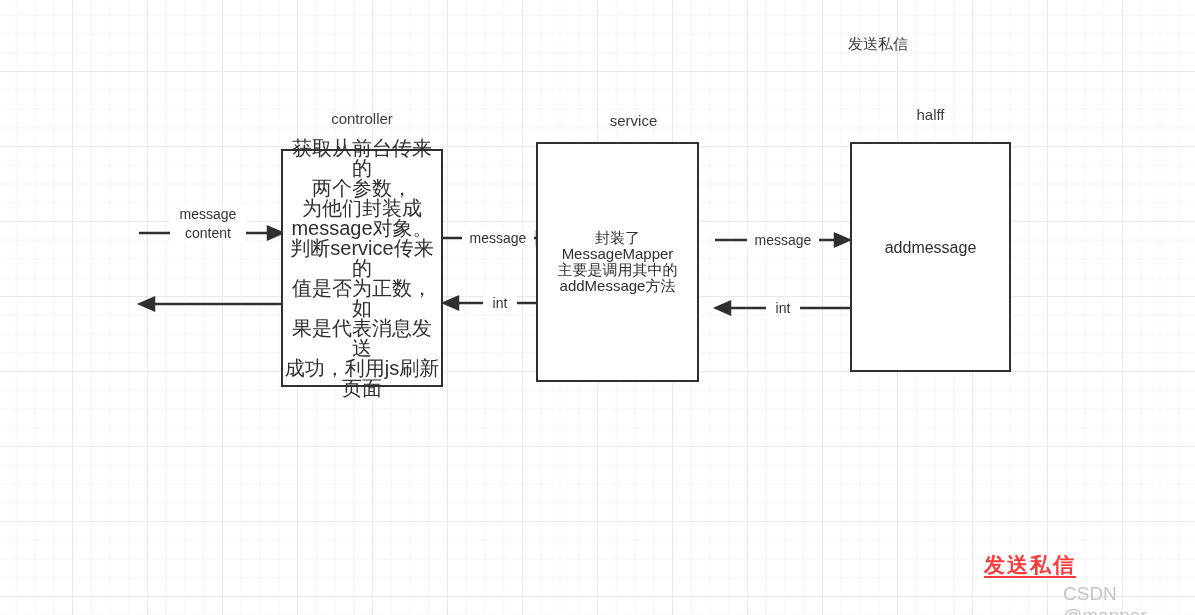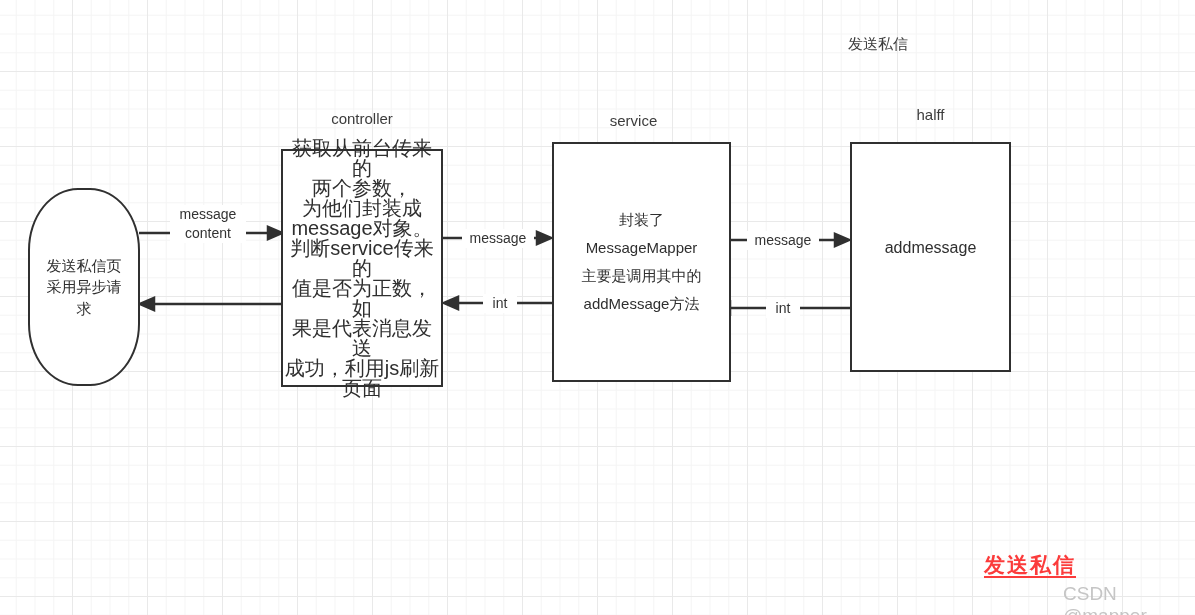--- a/index.html
+++ b/index.html
@@ -48,24 +48,24 @@
   }
 
   .node-controller {
     left: 281px; top: 149px;
     width: 162px; height: 238px;
     font-size: 20px;
     line-height: 20px;
   }
 
   .node-service {
-    left: 552px; top: 142px;
-    width: 179px; height: 240px;
+    left: 536px; top: 142px;
+    width: 163px; height: 240px;
     font-size: 15px;
-    line-height: 28px;
+    line-height: 16px;
   }
 
   .node-mapper {
     left: 850px; top: 142px;
     width: 161px; height: 230px;
     font-size: 16px;
   }
   .node-mapper .node-body { transform: translateY(-9px); }
 
   .node-title {
@@ -143,25 +143,20 @@
       <polygon points="444,303 458,297 458,309"></polygon>
 
       <line x1="715" y1="240" x2="838" y2="240"></line>
       <polygon points="849,240 835,234 835,246"></polygon>
 
       <line x1="850" y1="308" x2="729" y2="308"></line>
       <polygon points="716,308 730,302 730,314"></polygon>
     </g>
   </svg>
 
-  <div class="node node-ellipse">
-    <div class="node-body">发送私信页
-采用异步请
-求</div>
-  </div>
 
   <div class="node-title title-controller">controller</div>
   <div class="node node-controller">
     <div class="node-body">获取从前台传来的
 两个参数，
 为他们封装成
 message对象。
 判断service传来的
 值是否为正数，如
 果是代表消息发送

